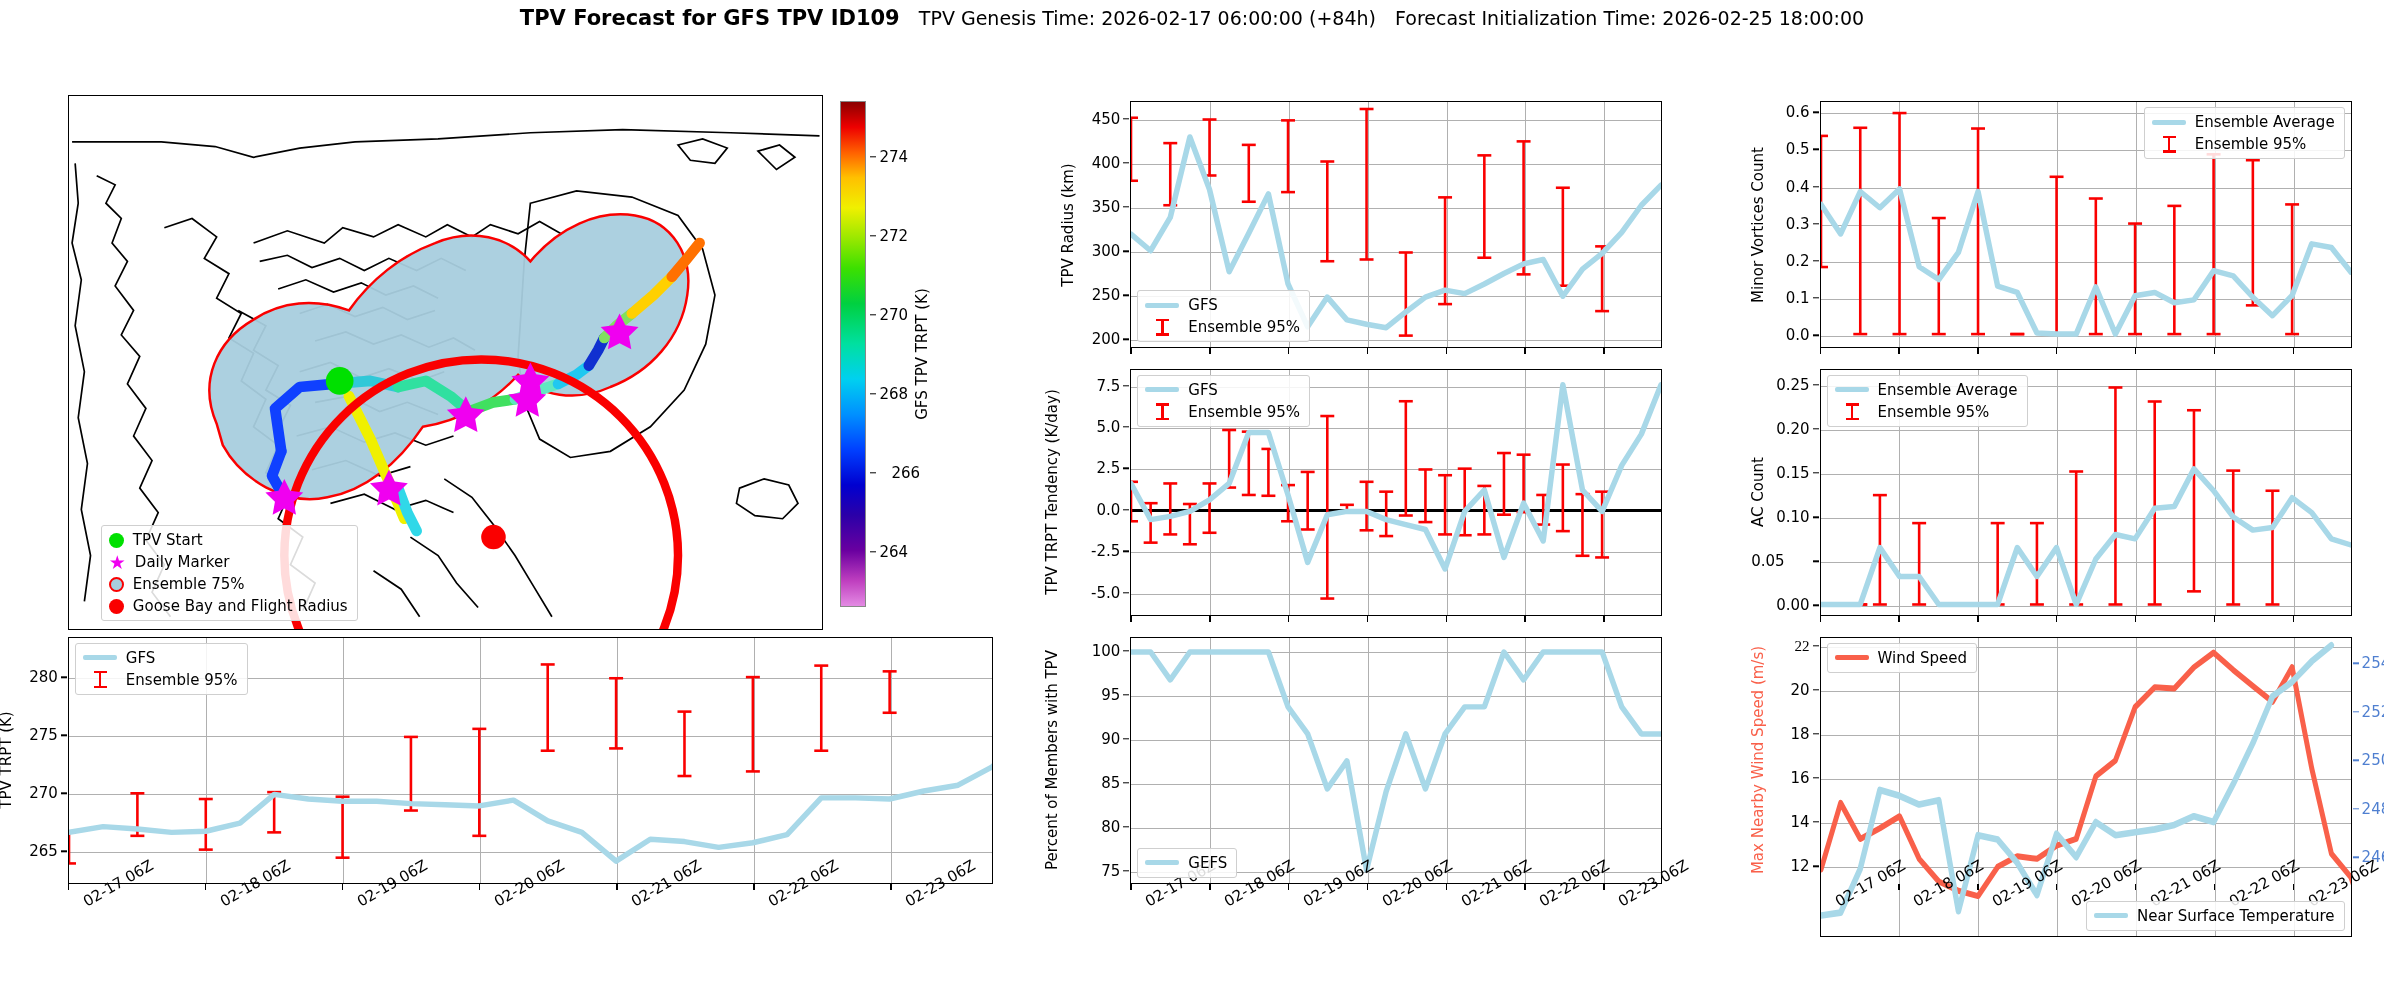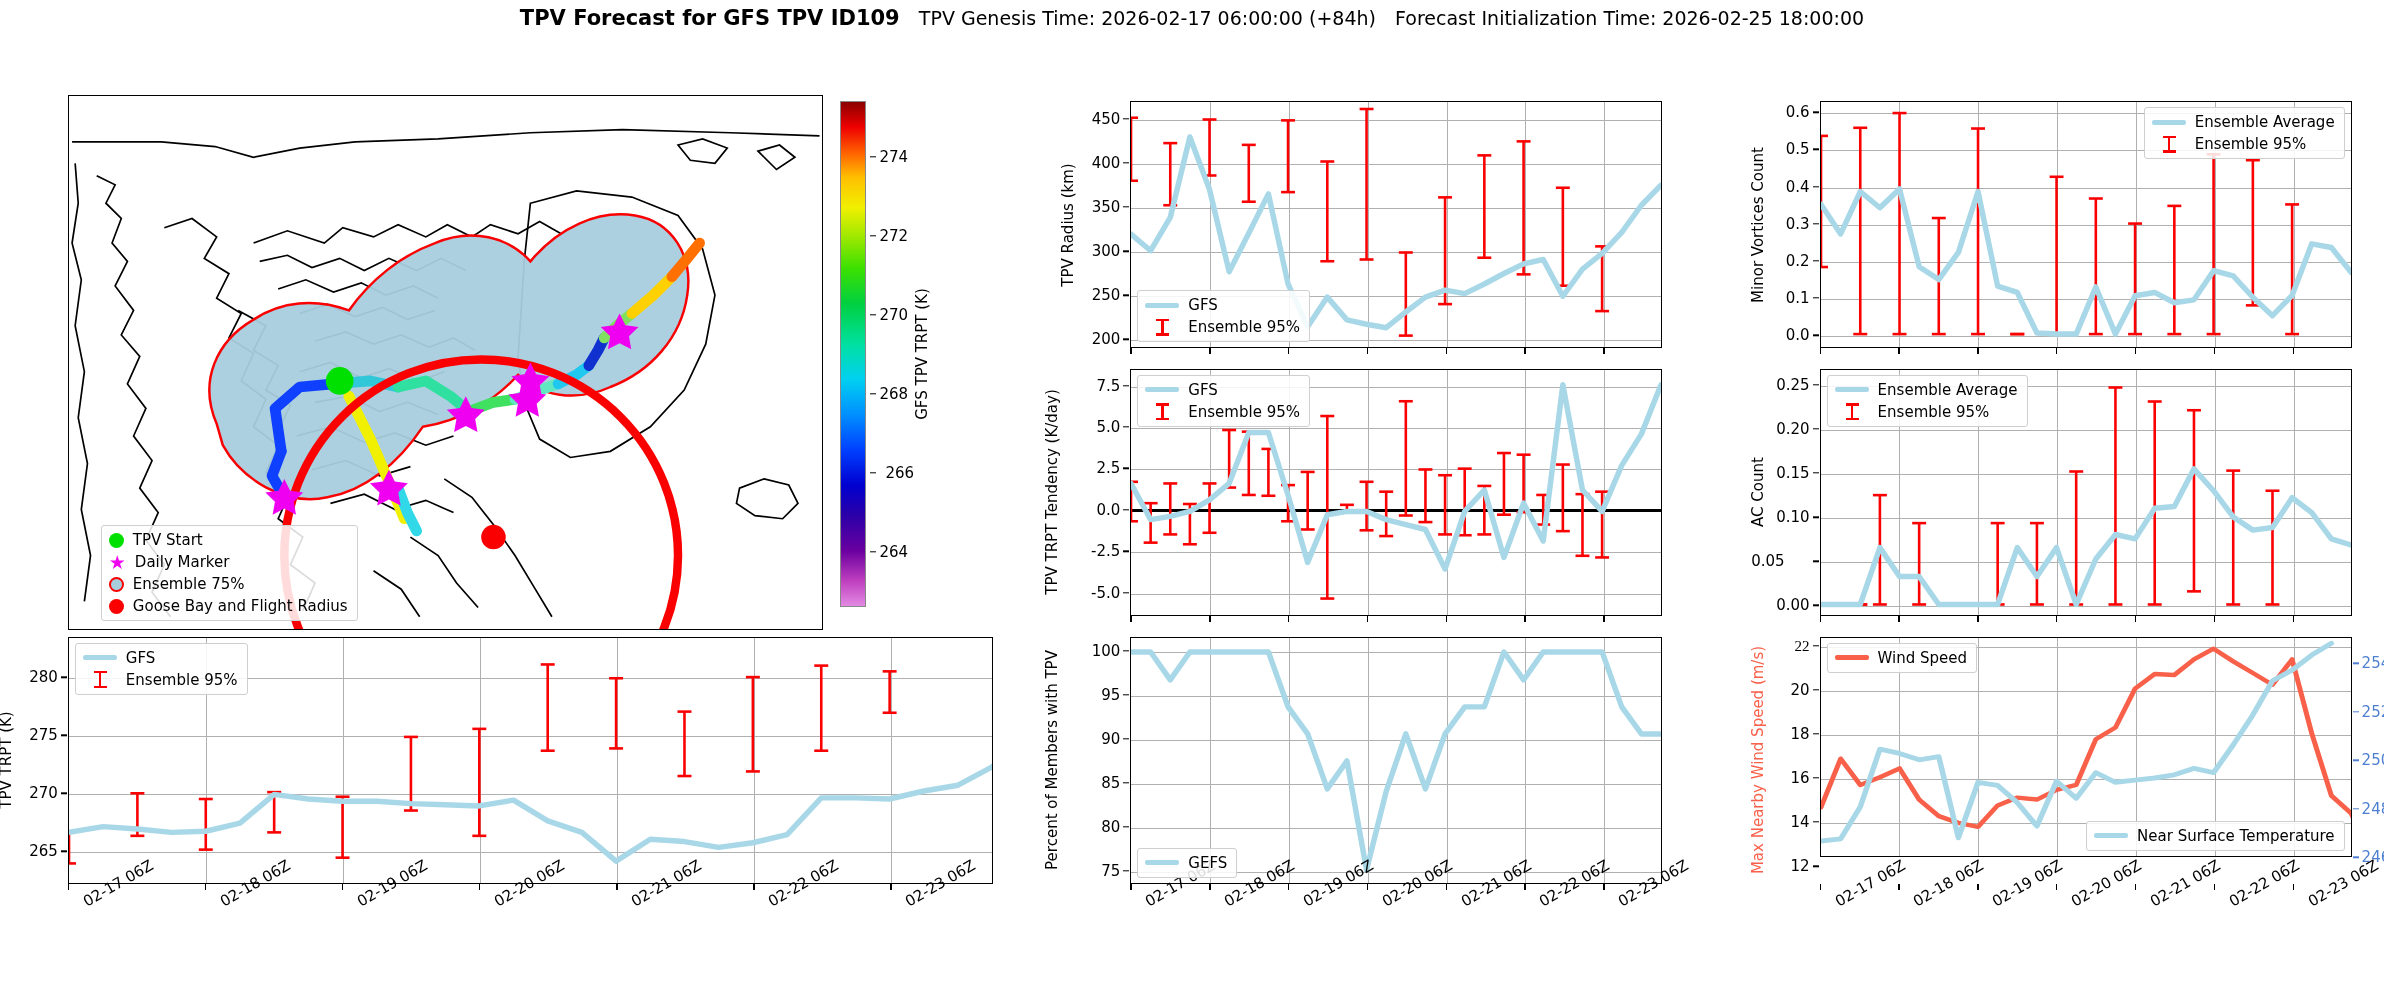--- a/index.html
+++ b/index.html
@@ -200,21 +200,21 @@
       </div>
     </div>
   </div>
 
   <div class="cbar-wrap" id="colorbar" style="left: 840.414px; top: 101.176px; width: 30.0699px; height: 505.879px;">
     <div class="cbar"></div>
     <div id="cbar-ticks">
         <div class="cbar-tickmark" style="left: 30.0699px; top: 450.548px;"></div>
         <div class="cbar-tick" style="left: 39.0699px; top: 450.548px;">264</div>
         <div class="cbar-tickmark" style="left: 30.0699px; top: 371.505px;"></div>
-        <div class="cbar-tick" style="left: 45px; top: 371.505px;">266</div>
+        <div class="cbar-tick" style="left: 51px; top: 371.505px;">266</div>
         <div class="cbar-tickmark" style="left: 30.0699px; top: 292.461px;"></div>
         <div class="cbar-tick" style="left: 39.0699px; top: 292.461px;">268</div>
         <div class="cbar-tickmark" style="left: 30.0699px; top: 213.418px;"></div>
         <div class="cbar-tick" style="left: 39.0699px; top: 213.418px;">270</div>
         <div class="cbar-tickmark" style="left: 30.0699px; top: 134.374px;"></div>
         <div class="cbar-tick" style="left: 39.0699px; top: 134.374px; text-align: right;">272</div>
         <div class="cbar-tickmark" style="left: 30.0699px; top: 55.3305px;"></div>
         <div class="cbar-tick" style="left: 39.0699px; top: 55.3305px;">274</div>
       </div>
     <div class="cbar-title" id="cbar-title" style="left: 82.0699px; top: 252.939px; transform: translate(-50%, -50%) rotate(-90deg);">GFS TPV TRPT (K)</div>
@@ -682,21 +682,21 @@
       <div class="ytick-mark" style="left: -7px; top: 15.8778px;"></div>
       <div class="xtick-mark" style="left: 0px; top: 246.988px;"></div>
       <div class="xtick-mark" style="left: 78.8156px; top: 246.988px;"></div>
       <div class="xtick-mark" style="left: 157.631px; top: 246.988px;"></div>
       <div class="xtick-mark" style="left: 236.447px; top: 246.988px;"></div>
       <div class="xtick-mark" style="left: 315.262px; top: 246.988px;"></div>
       <div class="xtick-mark" style="left: 394.078px; top: 246.988px;"></div>
       <div class="xtick-mark" style="left: 472.893px; top: 246.988px;"></div>
       <div class="ylabel" style="left: -62px; top: 123.494px; transform: translate(-50%, -50%) rotate(-90deg);">AC Count</div>
     </div>
-  <div class="panel" id="panel-wind-speed-and-temperature" style="left: 1819.61px; top: 636.812px; width: 532.005px; height: 220px;">
+  <div class="panel" id="panel-wind-speed-and-temperature" style="left: 1819.61px; top: 636.812px; width: 532.005px; height: 300px;">
       <div class="plot">
         <div class="grid-h" style="top: 229.346px;"></div>
         <div class="grid-h" style="top: 185.241px;"></div>
         <div class="grid-h" style="top: 141.136px;"></div>
         <div class="grid-h" style="top: 97.031px;"></div>
         <div class="grid-h" style="top: 52.926px;"></div>
         <div class="grid-h" style="top: 8.821px;"></div>
         <div class="grid-v" style="left: 78.8156px;"></div>
         <div class="grid-v" style="left: 157.631px;"></div>
         <div class="grid-v" style="left: 236.447px;"></div>

